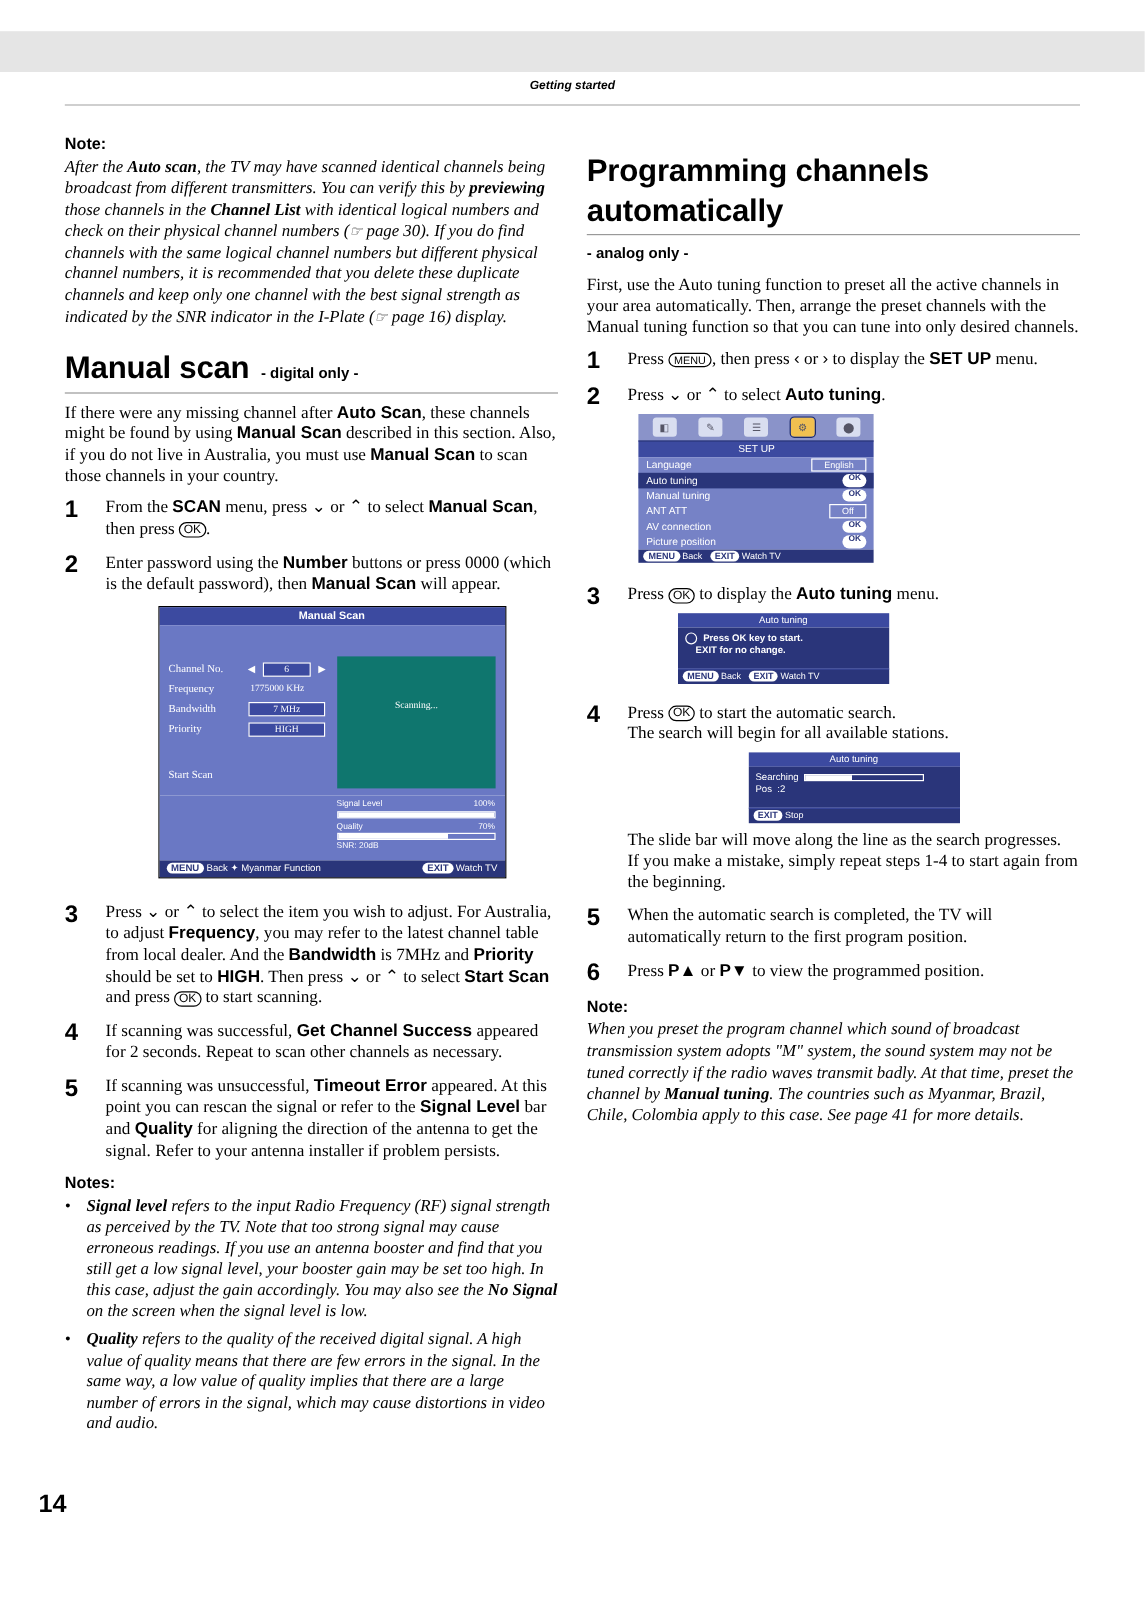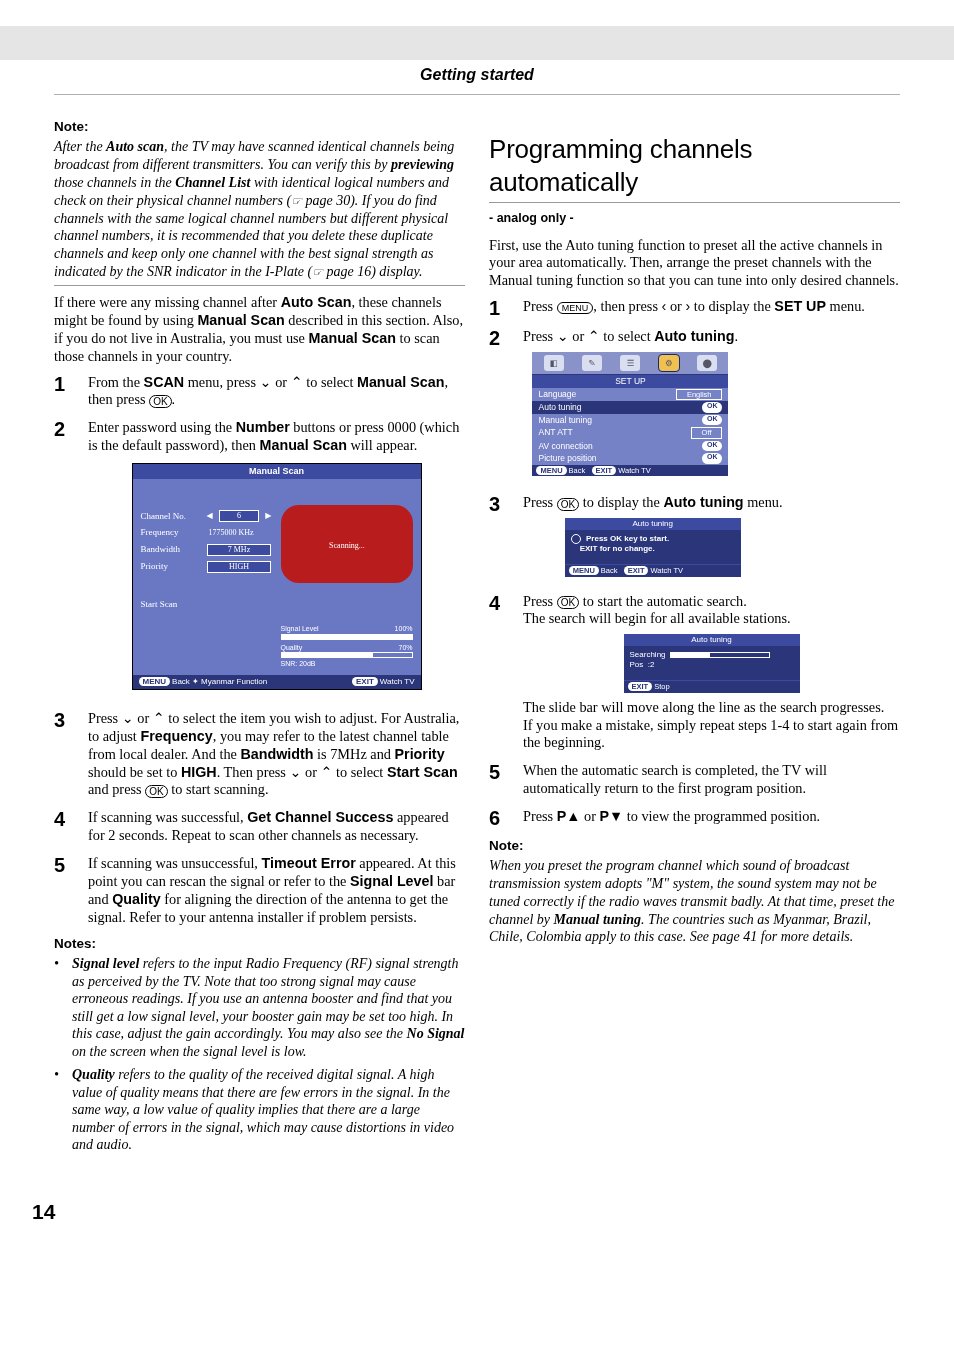--- a/index.html
+++ b/index.html
@@ -1,42 +1,42 @@
 <!DOCTYPE html>
 <html><head>
 <meta charset="utf-8">
 <style>
   * { box-sizing: border-box; margin: 0; padding: 0; }
   html, body { width: 954px; background: #fff; font-family: "Times New Roman", Times, serif; color: #000; }
   .page { width: 954px; padding: 0 0 40px 0; }
   .topbar { height: 34px; background: #e5e5e5; margin: 26px 0 0 0; }
-  .section-head { text-align: center; font-style: italic; font-weight: bold; font-family: Arial, Helvetica, sans-serif; font-size: 16px; padding: 6px 0 10px 0; border-bottom: 1px solid #b0b0b0; margin: 0 54px 24px 54px; }
+  .section-head { text-align: center; font-style: italic; font-weight: bold; font-family: Arial, Helvetica, sans-serif; font-size: 10px; padding: 6px 0 10px 0; border-bottom: 1px solid #b0b0b0; margin: 0 54px 24px 54px; }
   .cols { display: flex; margin: 0 54px; gap: 24px; }
   .col { flex: 1 1 0; font-size: 14.3px; line-height: 1.25; }
   .note-head { font-weight: bold; font-family: Arial, Helvetica, sans-serif; font-size: 13.5px; margin-bottom: 2px; }
   .note { font-style: italic; font-size: 14px; line-height: 1.28; }
-  h2.big { font-family: Arial, Helvetica, sans-serif; font-weight: 400; font-size: 26px; margin: 14px 0 2px 0; letter-spacing: -0.2px; display: inline; }
+  h2.big { font-family: Arial, Helvetica, sans-serif; font-weight: 700; font-size: 26px; margin: 14px 0 2px 0; letter-spacing: -0.2px; display: inline; }
   .subh { font-family: Arial, Helvetica, sans-serif; font-weight: bold; font-size: 12.5px; padding-left: 6px; }
   .rule { border-bottom: 1px solid #999; margin: 4px 0 8px 0; }
   p { margin: 4px 0; }
   ol.steps { list-style: none; padding: 0; margin: 8px 0 0 0; }
   ol.steps > li { display: flex; gap: 12px; margin: 6px 0 10px 0; }
   .num { font-family: Arial, Helvetica, sans-serif; font-weight: 900; font-size: 20px; line-height: 1; width: 22px; flex: none; }
   .sb { font-family: Arial, Helvetica, sans-serif; font-weight: bold; }
   .notes-list { font-style: italic; font-size: 14px; margin: 2px 0 0 0; }
   .notes-list .bullet { display: flex; gap: 10px; margin-bottom: 6px; }
   .notes-list .bul { flex: none; width: 8px; }
   .pagenum { font-family: Arial, Helvetica, sans-serif; font-weight: bold; font-size: 21px; margin: 40px 0 0 32px; }
 
   
   .osd { margin: 8px auto 10px auto; width: 290px; border: 1px solid #000; font-family: Arial, Helvetica, sans-serif; font-size: 9px; color: #fff; }
   .osd .titlebar { background: #3c4aa0; text-align: center; font-weight: bold; padding: 2px 0; font-size: 9px; }
   .osd .body { background: #6a78c4; padding: 26px 8px 6px 8px; display: flex; gap: 10px; font-family: Liberation Serif, serif; }
   .osd .leftc { flex: 1.1; }
-  .osd .rightc { flex: 1; background: #b91c1c; color: #fff; padding: 6px; font-size: 8px; position: relative; height: 78px; border-radius: 18px; }
+  .osd .rightc { flex: 1; background: #0f766e; color: #fff; padding: 6px; font-size: 8px; position: relative; height: 110px; }
   .osd .row { display: flex; align-items: center; gap: 6px; margin: 5px 0; }
   .osd .lbl { width: 60px; }
   .osd .val { border: 1px solid #fff; background: #3c4aa0; color: #fff; text-align: center; flex: 1; font-size: 8px; padding: 0 2px; position: relative; }
   .osd .val.plain { border: none; background: transparent; text-align: left; }
   .osd .arrow { color: #fff; font-size: 8px; }
   .osd .bars { background: #6a78c4; padding: 4px 8px 6px 8px; font-size: 7px; color: #fff; }
   .osd .bars .brow { display: flex; align-items: center; gap: 4px; margin-left: 140px; }
   .osd .bars .bbar { flex: 1; height: 6px; border: 1px solid #fff; background: linear-gradient(to right, #fff 0 100%, transparent 0); }
   .osd .bars .q70 { background: linear-gradient(to right, #fff 0 70%, transparent 0); }
   .osd .footer { background: #2a357a; color: #fff; font-size: 8px; padding: 2px 6px; display: flex; justify-content: space-between; }
@@ -78,20 +78,24 @@
   <div class="section-head">Getting started</div>
 
   <div class="cols">
 
     <div class="col">
       <div class="note-head">Note:</div>
       <div class="note">
         After the <b><i>Auto scan</i></b>, the TV may have scanned identical channels being broadcast from different transmitters. You can verify this by <b><i>previewing</i></b> those channels in the <b><i>Channel List</i></b> with identical logical numbers and check on their physical channel numbers (<span class="ptr">☞</span> page 30). If you do find channels with the same logical channel numbers but different physical channel numbers, it is recommended that you delete these duplicate channels and keep only one channel with the best signal strength as indicated by the SNR indicator in the I-Plate (<span class="ptr">☞</span> page 16) display.
       </div>
 
+      <div style="margin-top:16px">
+        <h2 class="big">Manual scan</h2>
+        <span class="subh">- digital only -</span>
+      </div>
       <div class="rule"></div>
 
       <p>
         If there were any missing channel after <span class="sb">Auto Scan</span>, these channels might be found by using <span class="sb">Manual Scan</span> described in this section. Also, if you do not live in Australia, you must use <span class="sb">Manual Scan</span> to scan those channels in your country.
       </p>
 
       <ol class="steps">
         <li>
           <div class="num">1</div>
           <div>From the <span class="sb">SCAN</span> menu, press <span class="caret">⌄</span> or <span class="caret">⌃</span> to select <span class="sb">Manual Scan</span>, then press <span class="okbtn">OK</span>.</div>

